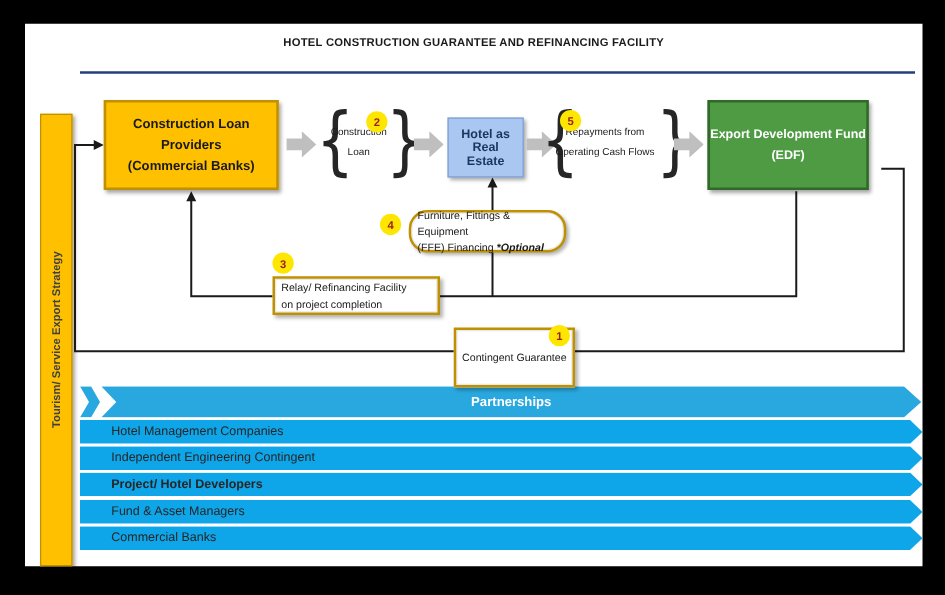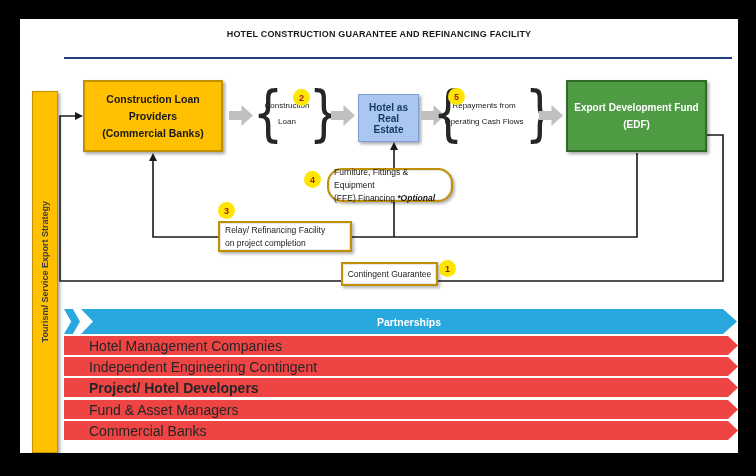--- a/index.html
+++ b/index.html
@@ -15,51 +15,51 @@
         box-shadow:2px 2px 3px rgba(0,0,0,.35);display:flex;align-items:center;justify-content:center;}
   .vbar span{writing-mode:vertical-rl;transform:rotate(180deg);font-size:9px;font-weight:bold;color:#404040;
         white-space:nowrap;}
   
   .box{display:flex;align-items:center;justify-content:center;text-align:center;
        white-space:pre-line;box-shadow:2px 2px 3px rgba(0,0,0,.35);box-sizing:border-box;z-index:2;}
   .ybox{left:83px;top:80px;width:140px;height:72px;background:#FFC000;border:2px solid #BF9000;
         font-size:10.5px;font-weight:bold;color:#1a1a1a;line-height:17px;}
   .hotelbox{left:358px;top:94px;width:61px;height:48px;background:#A9C7F0;border:1px solid #7F9FD4;
         font-size:10px;font-weight:bold;color:#17375E;line-height:11px;}
-  .gbox{left:566px;top:80px;width:141px;height:72px;background:#4E9B44;border:2px solid #316A28;
+  .gbox{left:566px;top:80px;width:129px;height:72px;background:#4E9B44;border:2px solid #316A28;
         font-size:10px;font-weight:bold;color:#fff;line-height:17px;}
   
   .barrow{width:24px;height:21px;background:#BFBFBF;z-index:2;
           clip-path:polygon(0 28%,52% 28%,52% 0,100% 50%,52% 100%,52% 72%,0 72%);}
   
   .brace{top:90px;height:46px;display:flex;align-items:center;font-size:60px;font-weight:400;
          color:#262626;z-index:2;font-family:"DejaVu Sans",sans-serif;transform:scaleX(.8);}
   .brace-l::before{content:"{";}
   .brace-r::before{content:"}";}
   .bracket-text{top:98px;text-align:center;font-size:8px;color:#1a1a1a;line-height:16px;
          white-space:pre-line;z-index:2;}
   
   .badge{width:17px;height:17px;border-radius:50%;background:#FFE600;color:#9C2020;font-size:9px;
          font-weight:bold;display:flex;align-items:center;justify-content:center;z-index:4;}
   
   .callout{background:#fff;border:2px solid #BF9000;box-shadow:2px 2px 3px rgba(0,0,0,.3),inset 0 0 0 1px #e8e8e8;
          font-size:8.5px;color:#1a1a1a;line-height:13px;white-space:pre-line;box-sizing:border-box;
          display:flex;align-items:center;z-index:3;}
   .ffe{left:327px;top:168px;width:126px;height:34px;padding-left:5px;border-radius:15px;}
   .relay{left:218px;top:221px;width:134px;height:31px;padding-left:5px;}
-  .contingent{left:341px;top:262px;width:97px;height:24px;justify-content:center;text-align:center;}
+  .contingent{left:363px;top:262px;width:97px;height:48px;justify-content:center;text-align:center;}
   .optional{font-weight:bold;font-style:italic;}
   
   .chevron{left:64px;top:309px;width:16px;height:25px;background:#29A8DF;
          clip-path:polygon(0 0,55% 0,100% 50%,55% 100%,0 100%,45% 50%);}
   .banner{left:81px;top:309px;width:656px;height:25px;background:#29A8DF;color:#fff;
          display:flex;align-items:center;justify-content:center;font-size:10.5px;font-weight:bold;
          clip-path:polygon(0 0,calc(100% - 14px) 0,100% 50%,calc(100% - 14px) 100%,0 100%,12px 50%);
          filter:drop-shadow(1px 1px 1px rgba(0,0,0,.25));}
-  .prow{left:64px;width:674px;height:19px;background:#ef4444;color:#262626;font-size:14px;
+  .prow{left:64px;width:674px;height:19px;background:#0ea5e9;color:#262626;font-size:10px;
          display:flex;align-items:center;padding-left:25px;box-sizing:border-box;
          clip-path:polygon(0 0,calc(100% - 10px) 0,100% 50%,calc(100% - 10px) 100%,0 100%);
          filter:drop-shadow(1px 1px 1px rgba(0,0,0,.2));}
   svg.wires{position:absolute;left:0;top:0;z-index:1;}
 </style>
 </head>
 <body>
 
 <div class="canvas">
   <div class="inner abs"></div>

